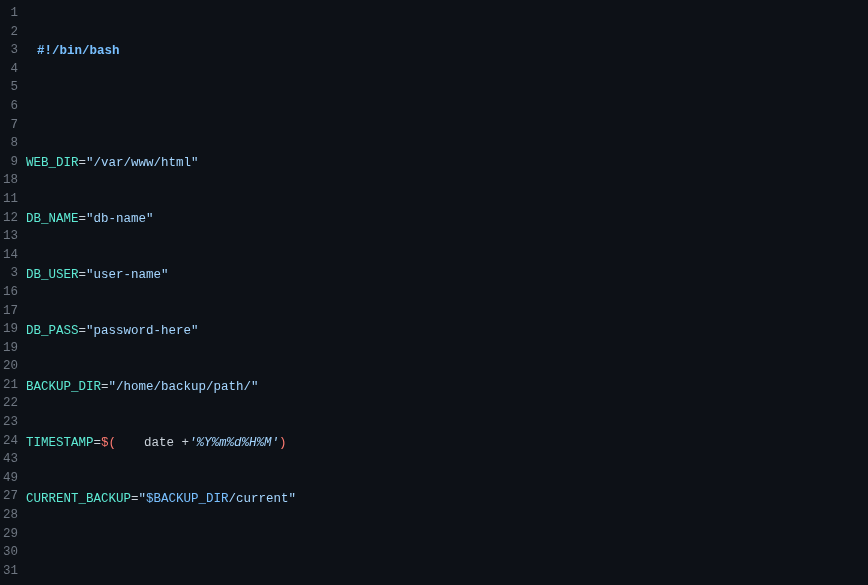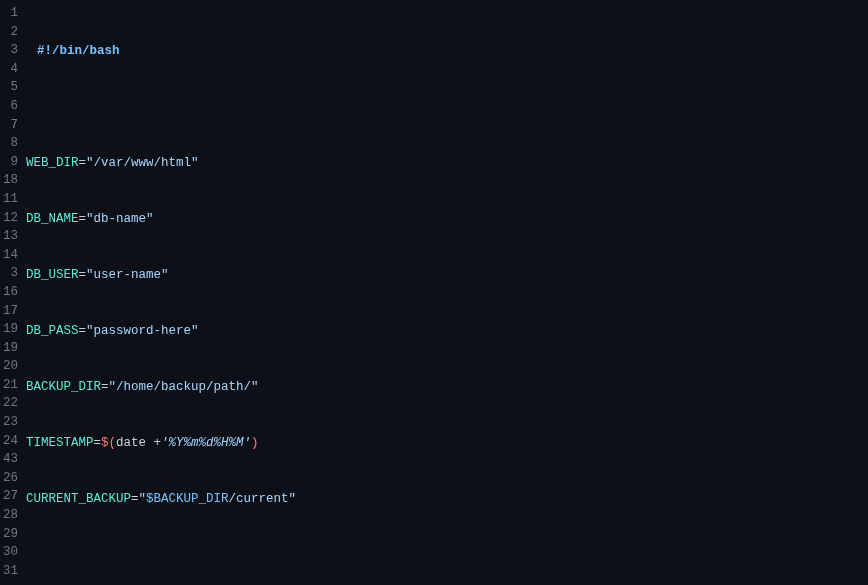--- a/index.html
+++ b/index.html
@@ -31,21 +31,21 @@
     white-space: pre;
   }
   .code > div { height: 18.6px; }
   .comment { color: #8b949e; }
   .shebang { color: #79c0ff; font-weight: bold; margin-left: 11px; }
   .string { color: #a5d6ff; }
   .defvar { color: #5eead4; }
   .op { color: #c9d1d9; }
   .dollar { color: #ff7b72; }
   .subvar { color: #79c0ff; }
-  .plain { color: #c9d1d9; }
+  .plain { color: #c9d1d9; margin-left: 28px; }
   .sqs { color: #a5d6ff; font-style: italic; }
 </style>
 </head>
 <body>
 
 <div class="editor">
   <div class="gutter" id="gutter">
       <div>1</div>
       <div>2</div>
       <div>3</div>
@@ -64,21 +64,21 @@
       <div>16</div>
       <div>17</div>
       <div>19</div>
       <div>19</div>
       <div>20</div>
       <div>21</div>
       <div>22</div>
       <div>23</div>
       <div>24</div>
       <div>43</div>
-      <div>26</div>
+      <div>49</div>
       <div>27</div>
       <div>28</div>
       <div>29</div>
       <div>30</div>
       <div>31</div>
     </div>
   <div class="code">
     <div><span class="shebang">#!/bin/bash</span></div>
     <div></div>
     <div><span class="defvar">WEB_DIR</span><span class="op">=</span><span class="string">"/var/www/html"</span></div>

